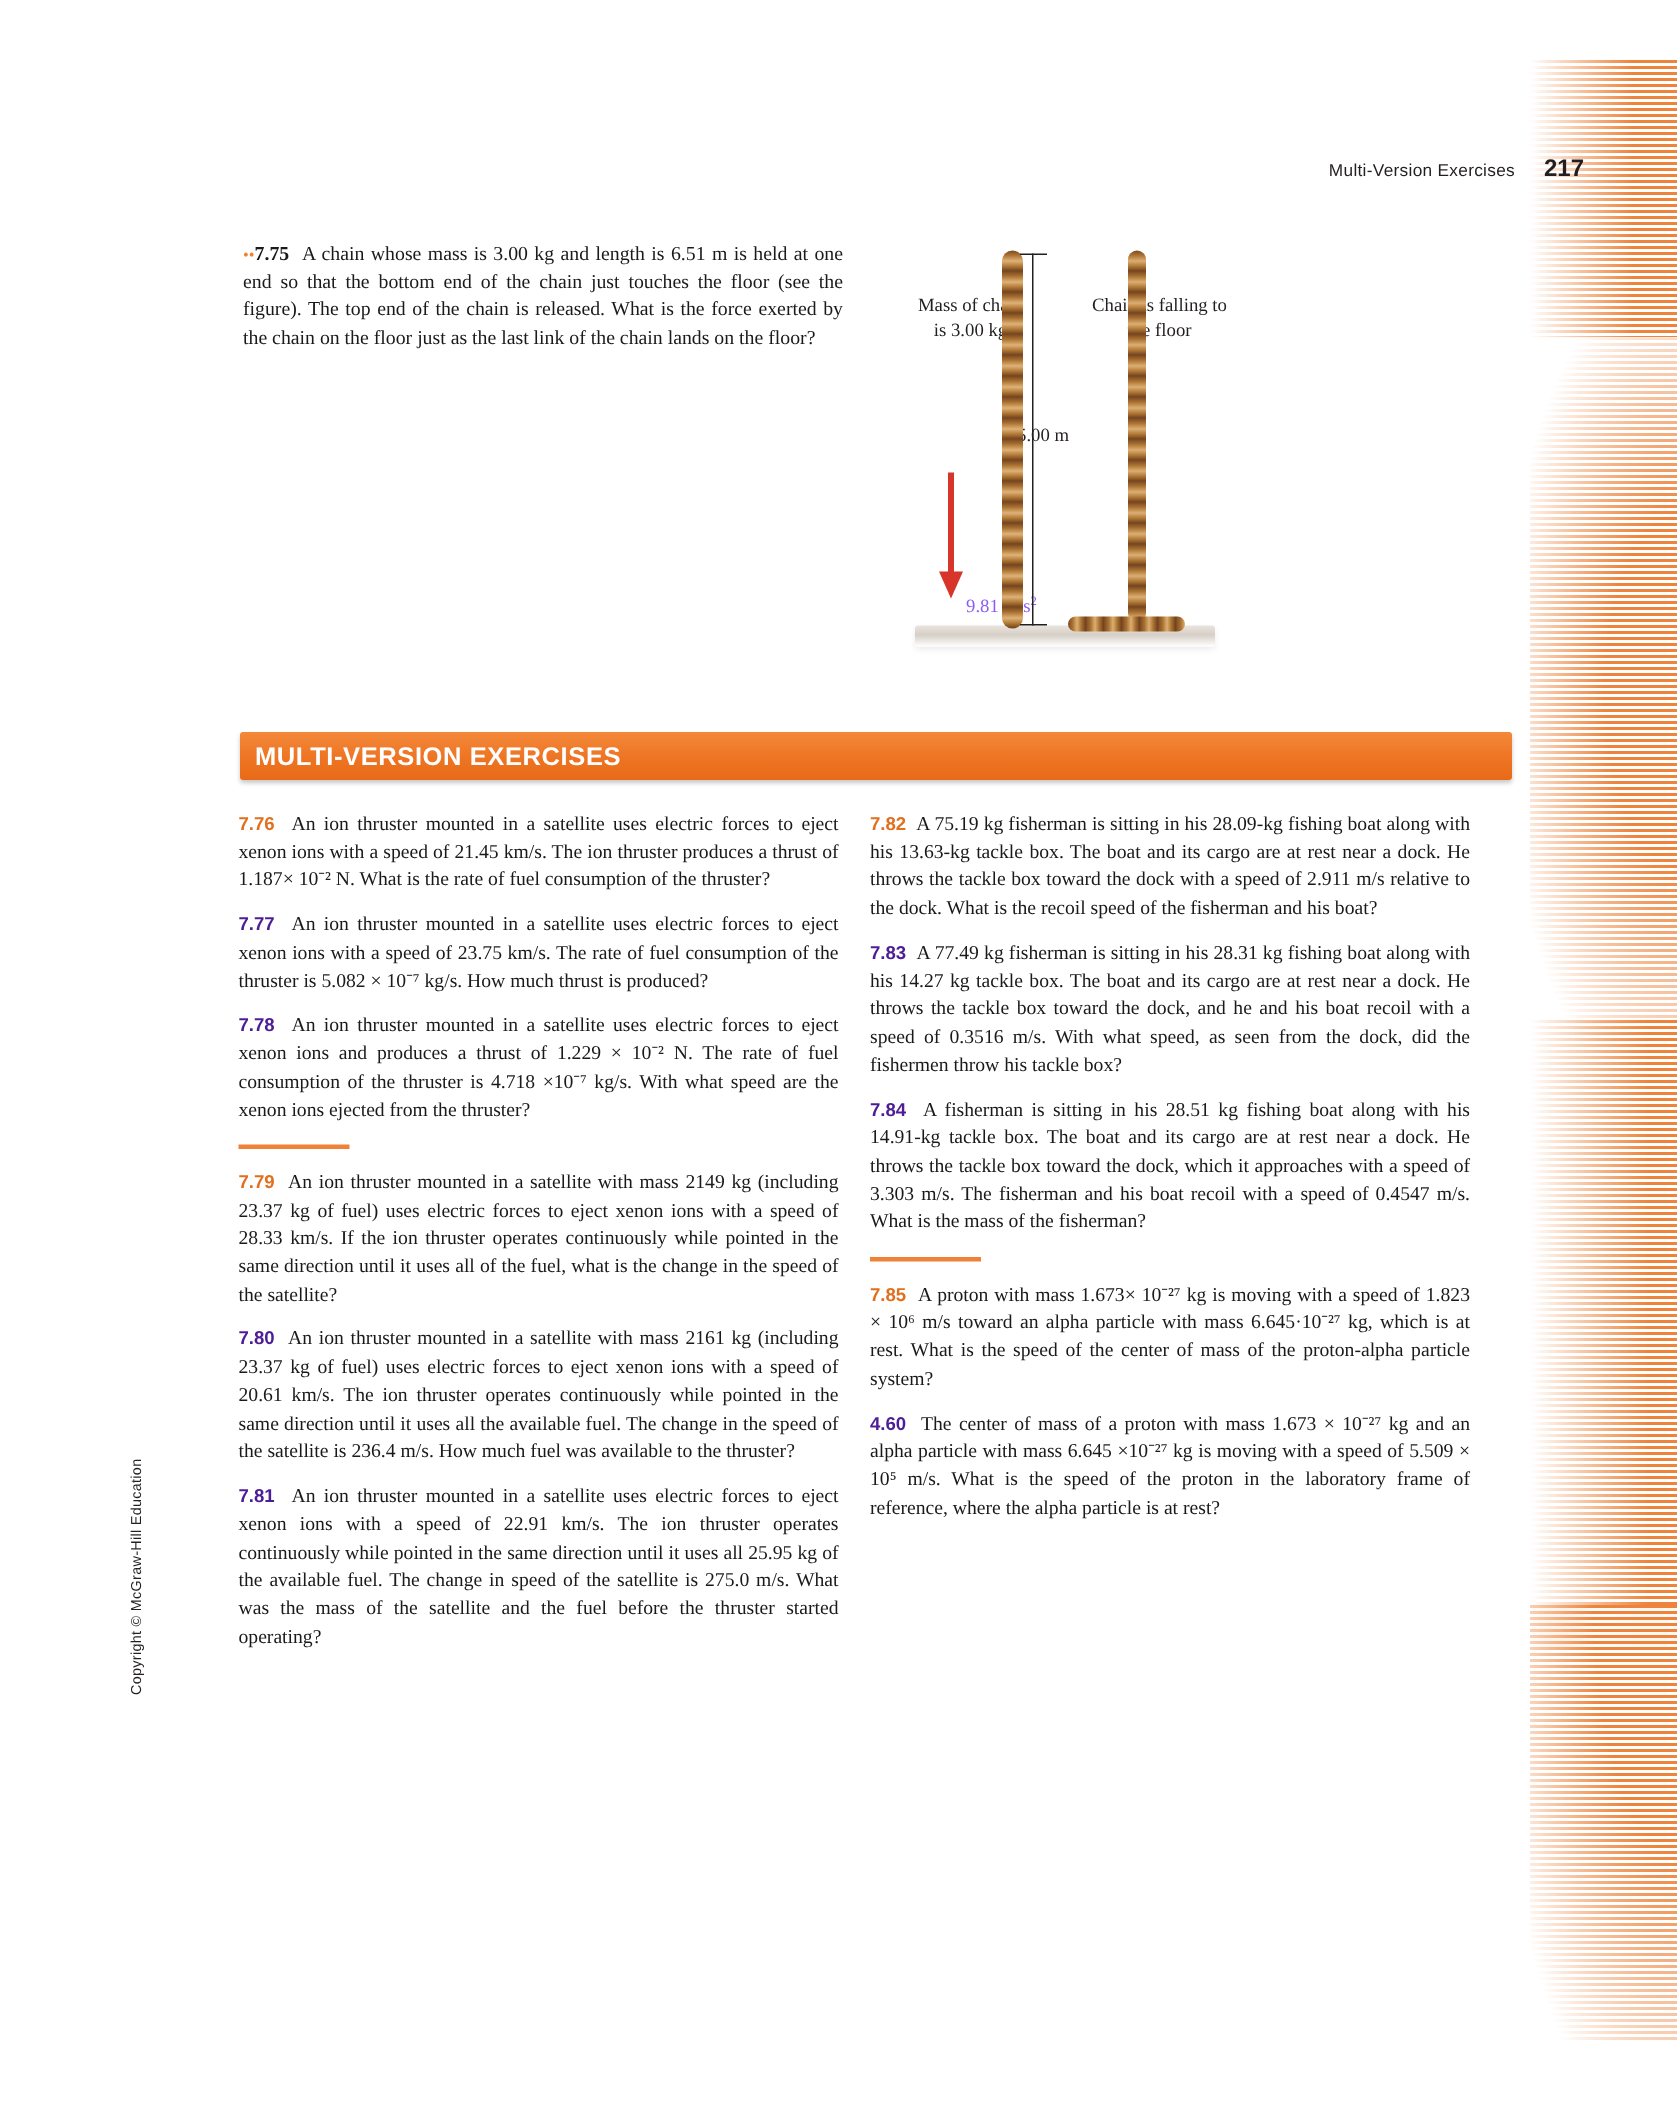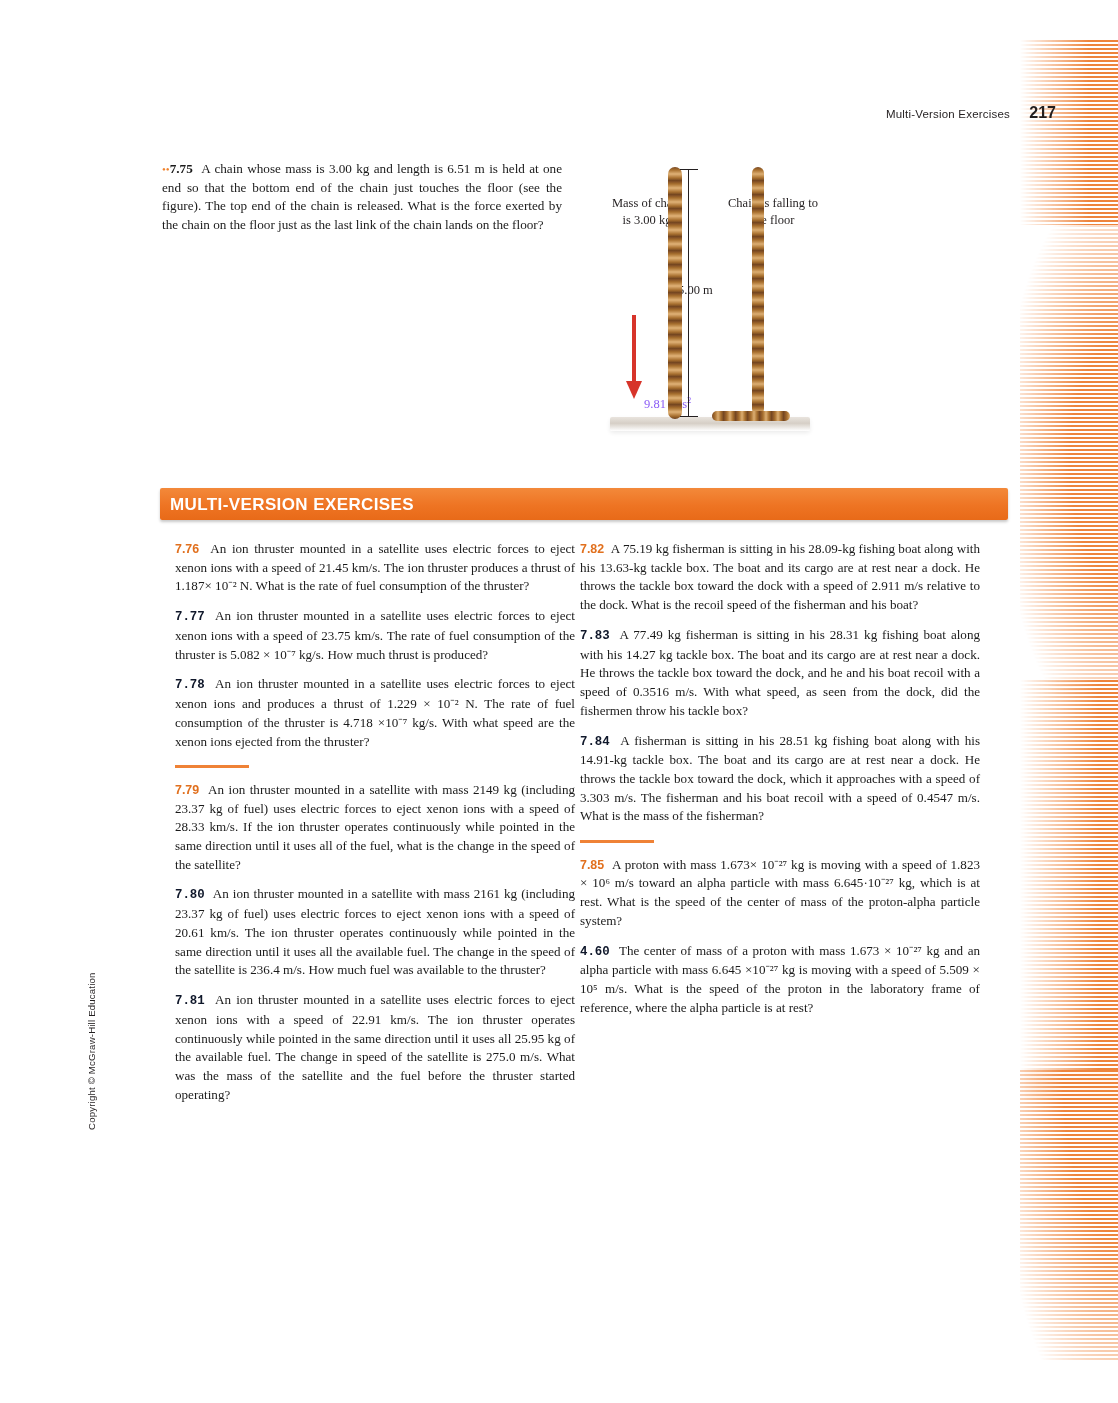--- a/index.html
+++ b/index.html
@@ -202,34 +202,34 @@
 
   
   .col {
     position: absolute;
     top: 540px;
     width: 400px;
     font-size: 13.1px;
     line-height: 1.43;
     text-align: justify;
   }
-  .col-left { left: 175px; }
+  .col-left { left: 159px; }
   .col-right { left: 580px; }
 
   .prob { margin-bottom: 11px; }
   .pnum {
     color: #e1701e;
     font-weight: bold;
     font-family: "Liberation Sans", sans-serif;
     font-size: 12.4px;
   }
   .pnum-dark {
-    color: #0f172a;
+    color: #4c1d95;
     font-weight: bold;
-    font-family: Liberation Mono, monospace;
+    font-family: Liberation Sans, sans-serif;
     font-size: 12.4px;
   }
   .rule {
     width: 74px;
     height: 2.6px;
     background: #ef8236;
     margin: 14px 0 13px 0;
   }
   sup { font-size: 0.68em; vertical-align: super; }
 

